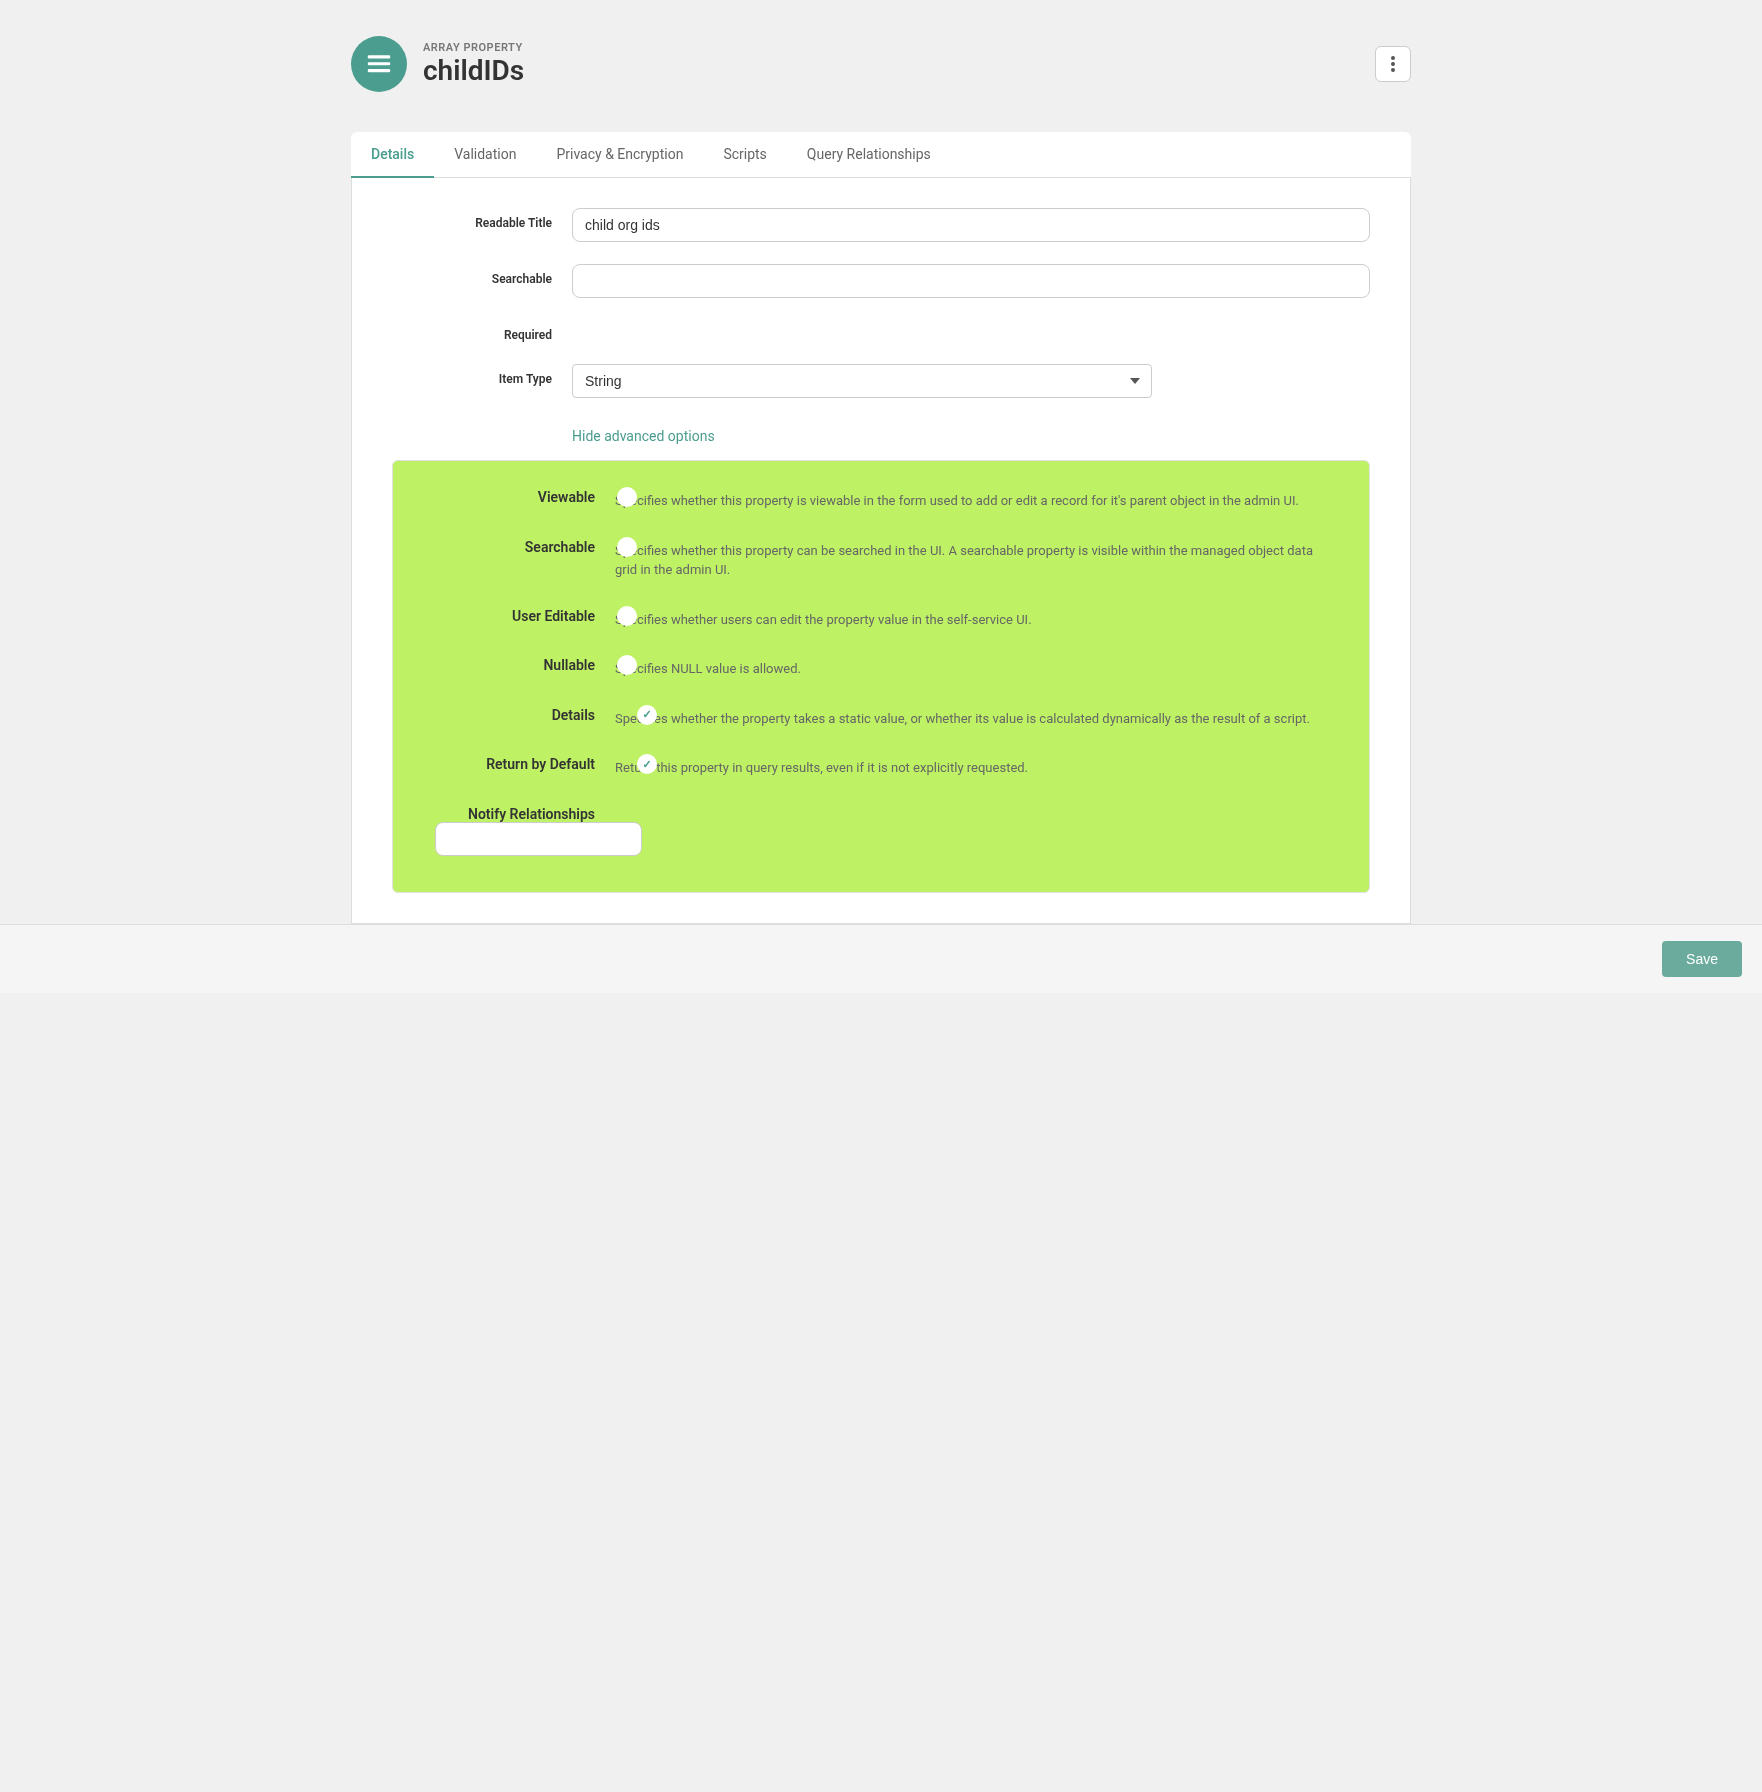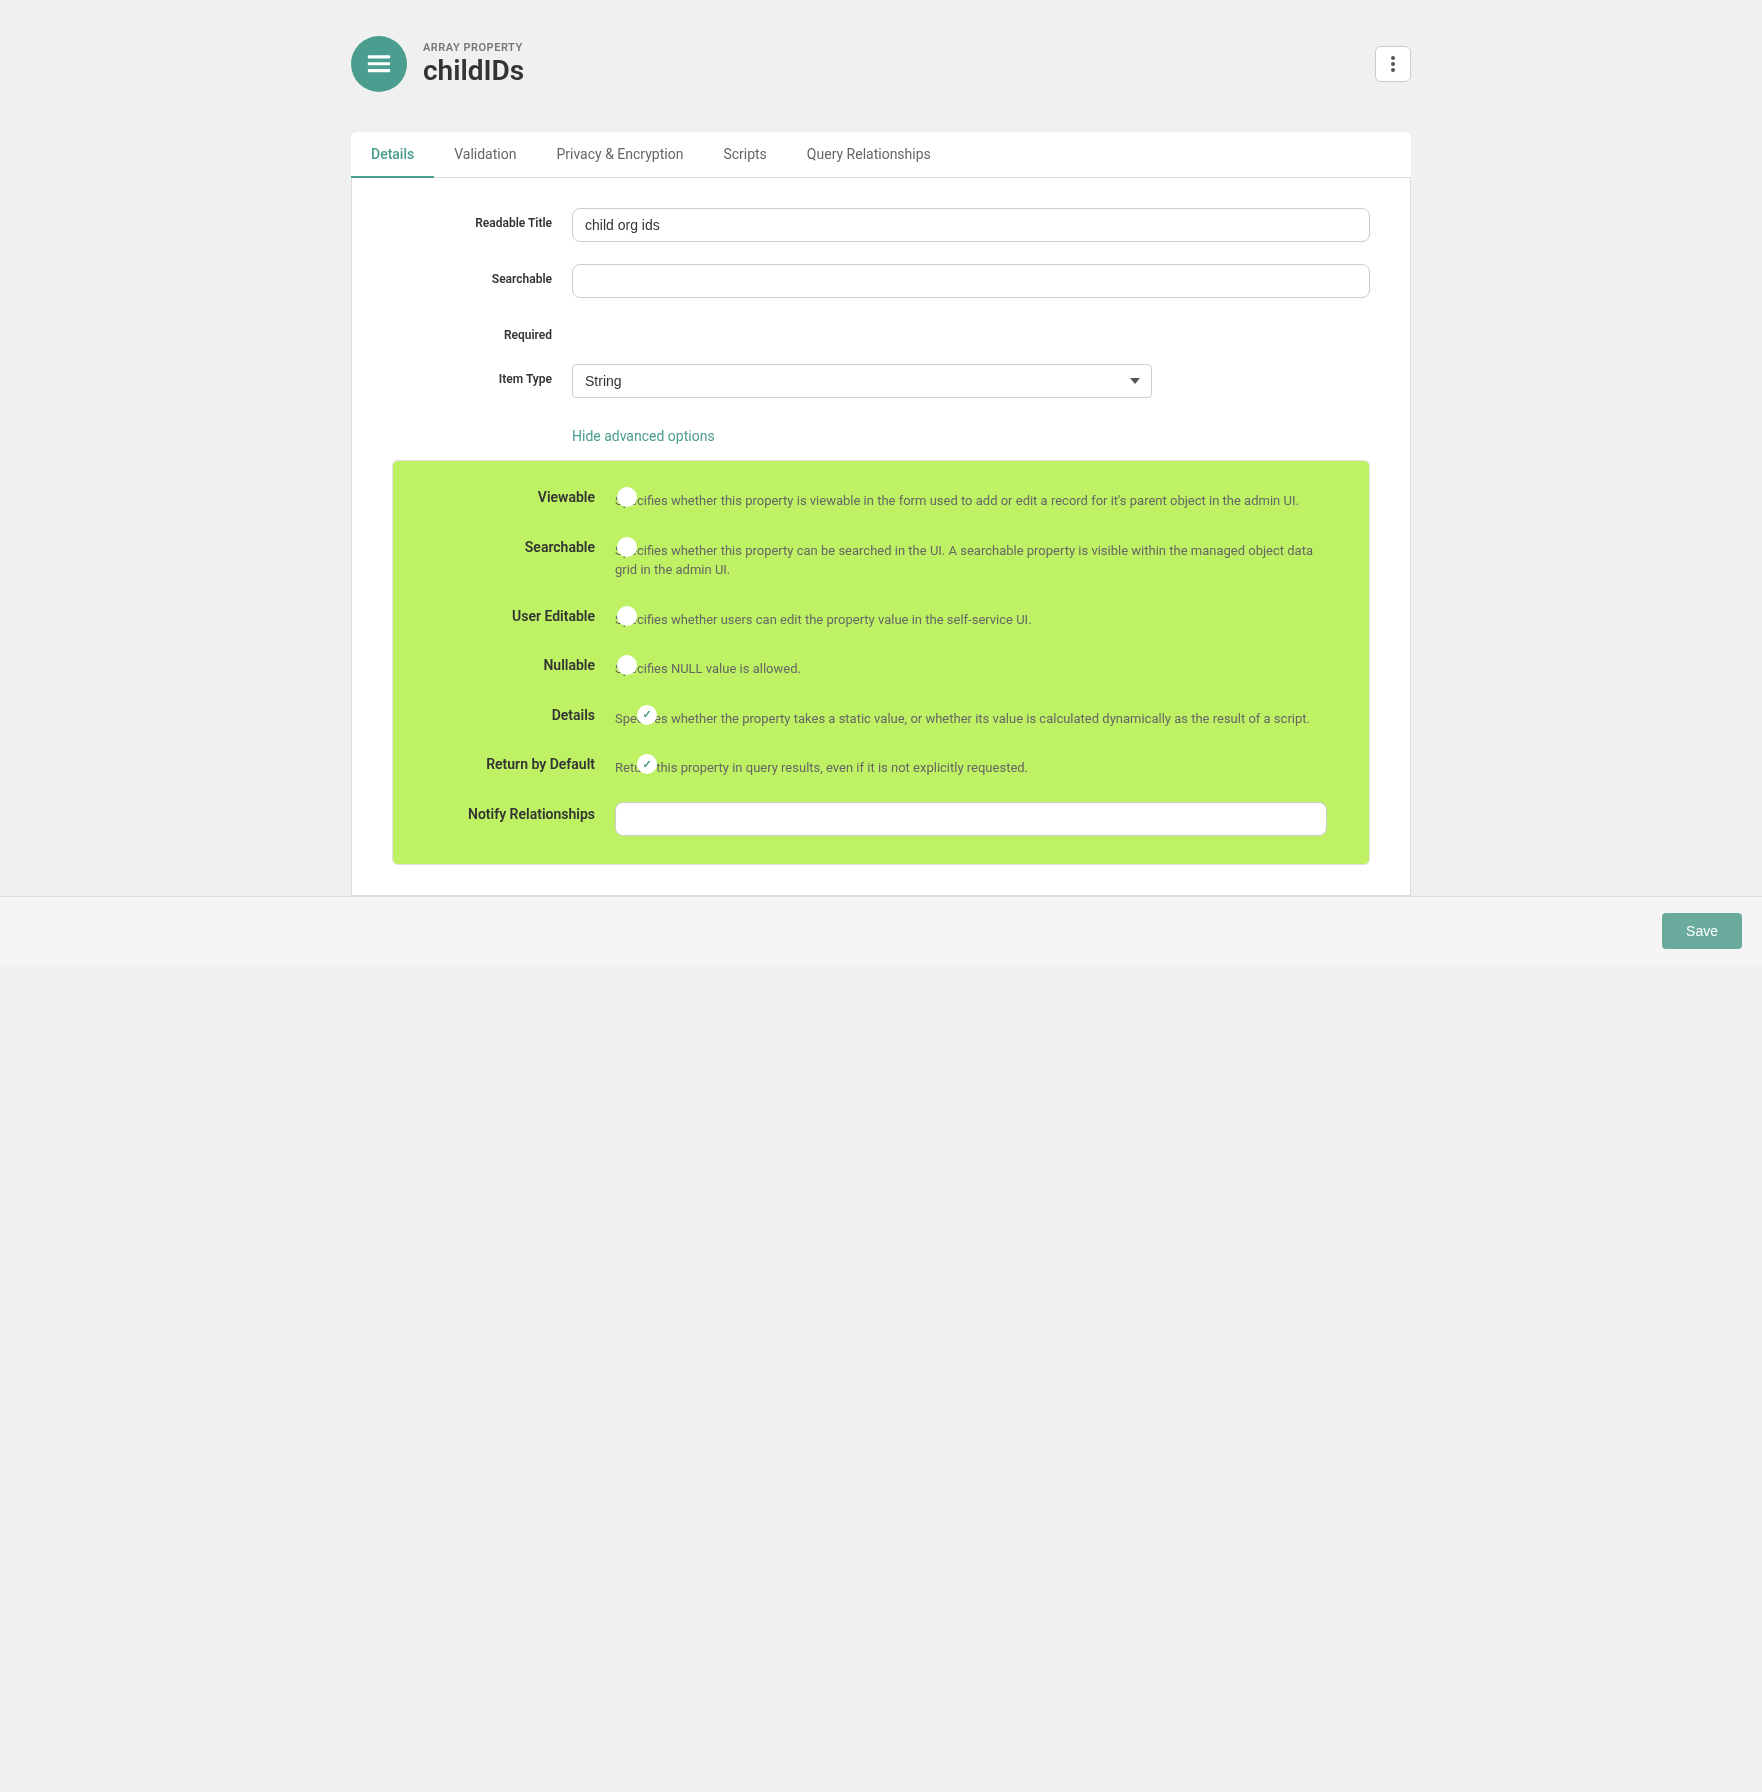--- a/index.html
+++ b/index.html
@@ -255,21 +255,22 @@
       margin-top: 8px;
     }
 
     .adv-form-row {
       display: flex;
       align-items: flex-start;
       margin-bottom: 24px;
     }
 
     .adv-form-row:last-child {
-      margin-bottom: 4px;
+      margin-bottom: 12px;
+      flex-direction: column;
     }
 
     .adv-form-label {
       width: 180px;
       min-width: 180px;
       text-align: right;
       padding-right: 20px;
       padding-top: 4px;
       font-size: 14px;
       font-weight: 600;

